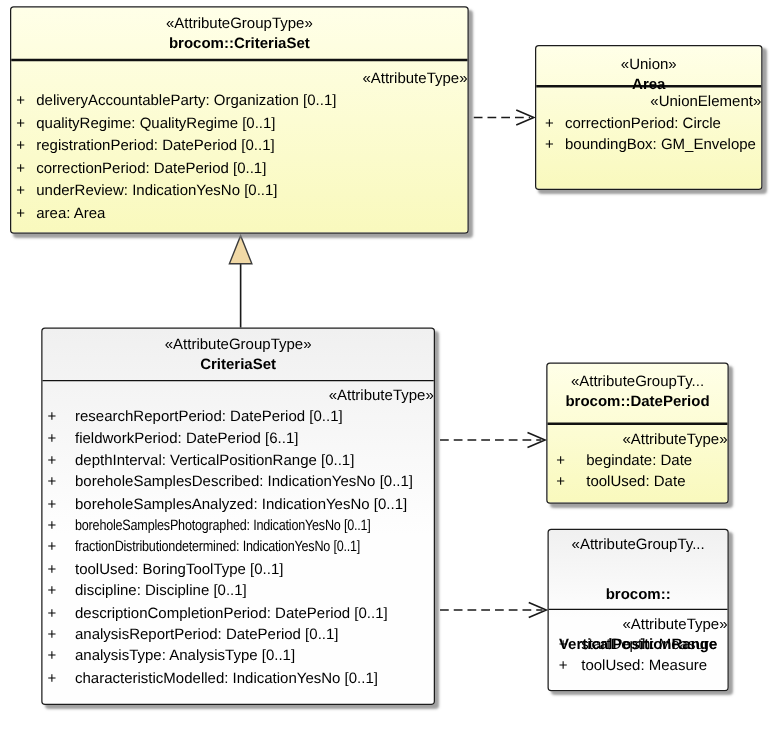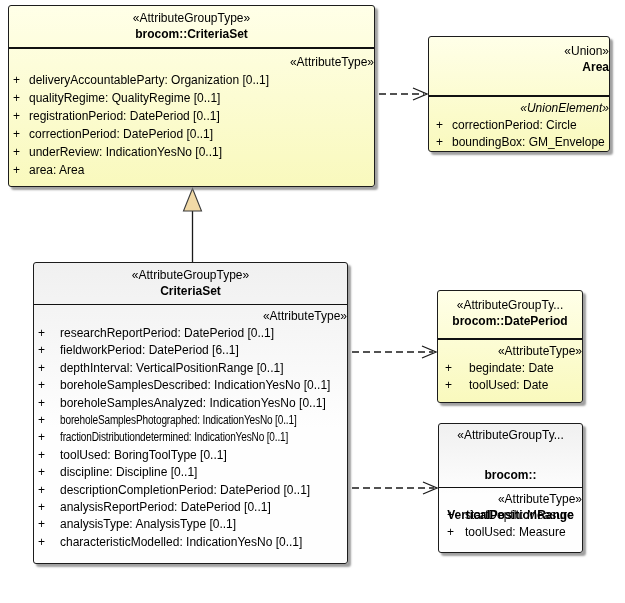--- a/index.html
+++ b/index.html
@@ -43,23 +43,23 @@
   .attr-row .vis{flex:0 0 16px;padding-left:4px;}
   .attr-row .atxt{white-space:nowrap;}
 
   
   #box-parent{left:8px;top:5px;width:367px;height:182px;}
   #box-parent .hdr{height:43px;}
   #box-parent .attr-row{line-height:18px;}
 
   
   #box-area{left:428px;top:36px;width:182px;height:116px;}
-  #box-area .hdr{height:60px;padding-top:6px;text-align:right;}
+  #box-area .hdr{height:33px;padding-top:6px;}
   #box-area .bdy{padding-top:3px;}
-  #box-area .bdy-stereo{font-style:italic;}
+  #box-area .bdy-stereo{}
   #box-area .attr-row{line-height:17px;}
   #box-area .attr-row .vis{flex-basis:16px;padding-left:7px;}
 
   
   #box-child{left:33px;top:262px;width:315px;height:302px;}
   #box-child .hdr{height:42px;}
   #box-child .bdy{padding-top:3px;}
   #box-child .bdy-stereo{padding-left:15px;line-height:17px;}
   #box-child .attr-row{line-height:17.4px;}
   #box-child .attr-row .vis{flex:0 0 22px;padding-left:4px;}

